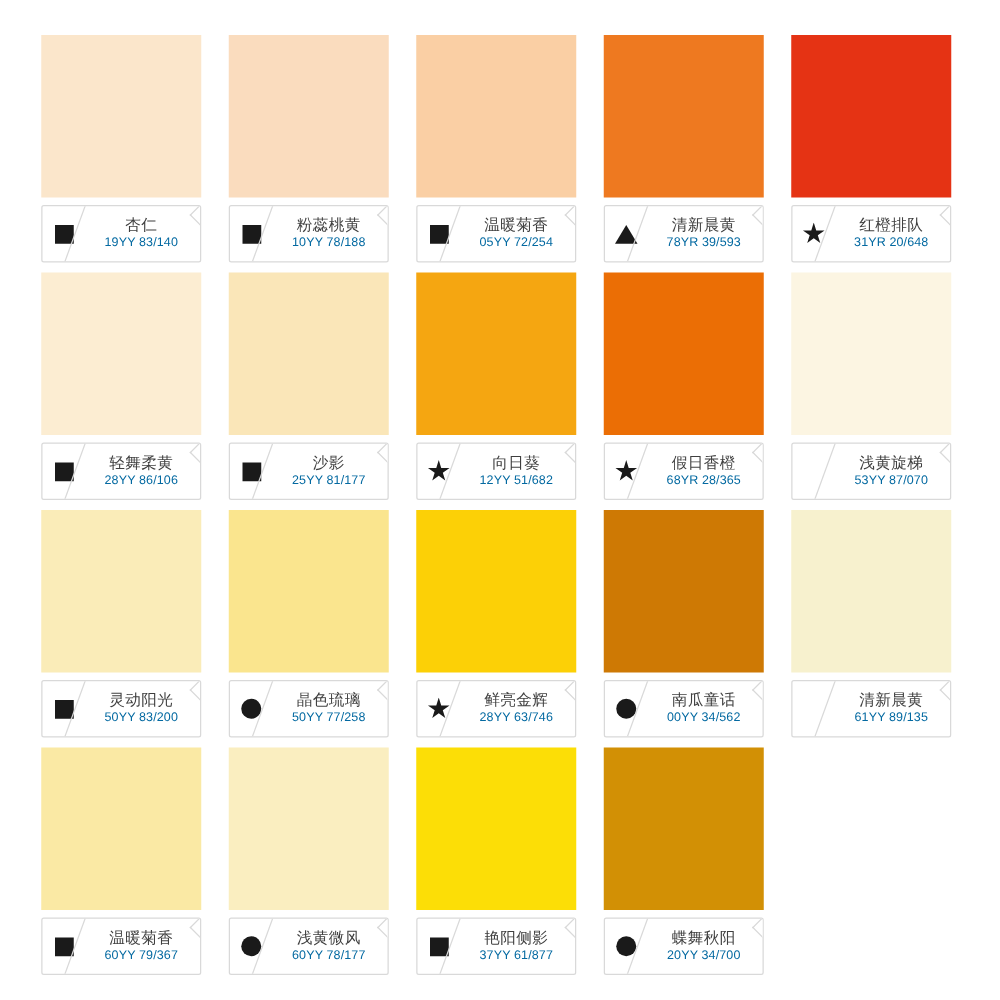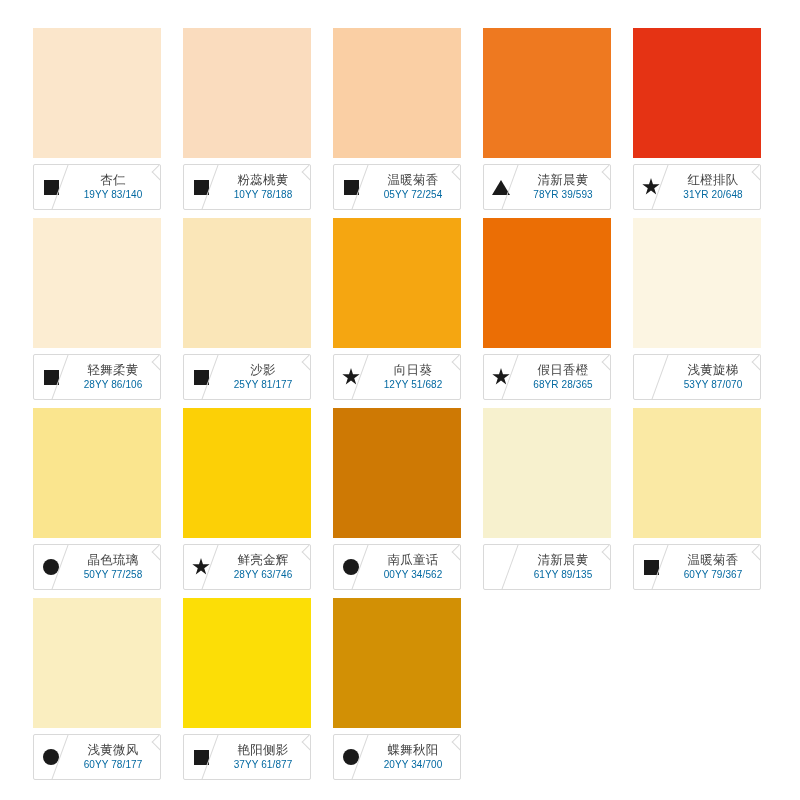--- a/index.html
+++ b/index.html
@@ -243,20 +243,32 @@
         <div class="label-icon-zone">
           <span class="icon-shape icon-none"></span>
         </div>
         <div class="label-text-zone">
           <div class="color-name">浅黄旋梯</div>
           <div class="color-code">53YY 87/070</div>
         </div>
       </div>
     </div>
     <div class="swatch-cell">
+      <div class="swatch-color" title="灵动阳光" style="background: rgb(250, 236, 184);"></div>
+      <div class="swatch-label">
+        <div class="label-icon-zone">
+          <span class="icon-shape icon-square"></span>
+        </div>
+        <div class="label-text-zone">
+          <div class="color-name">灵动阳光</div>
+          <div class="color-code">50YY 83/200</div>
+        </div>
+      </div>
+    </div>
+    <div class="swatch-cell">
       <div class="swatch-color" title="晶色琉璃" style="background: rgb(250, 229, 142);"></div>
       <div class="swatch-label">
         <div class="label-icon-zone">
           <span class="icon-shape icon-circle"></span>
         </div>
         <div class="label-text-zone">
           <div class="color-name">晶色琉璃</div>
           <div class="color-code">50YY 77/258</div>
         </div>
       </div>

